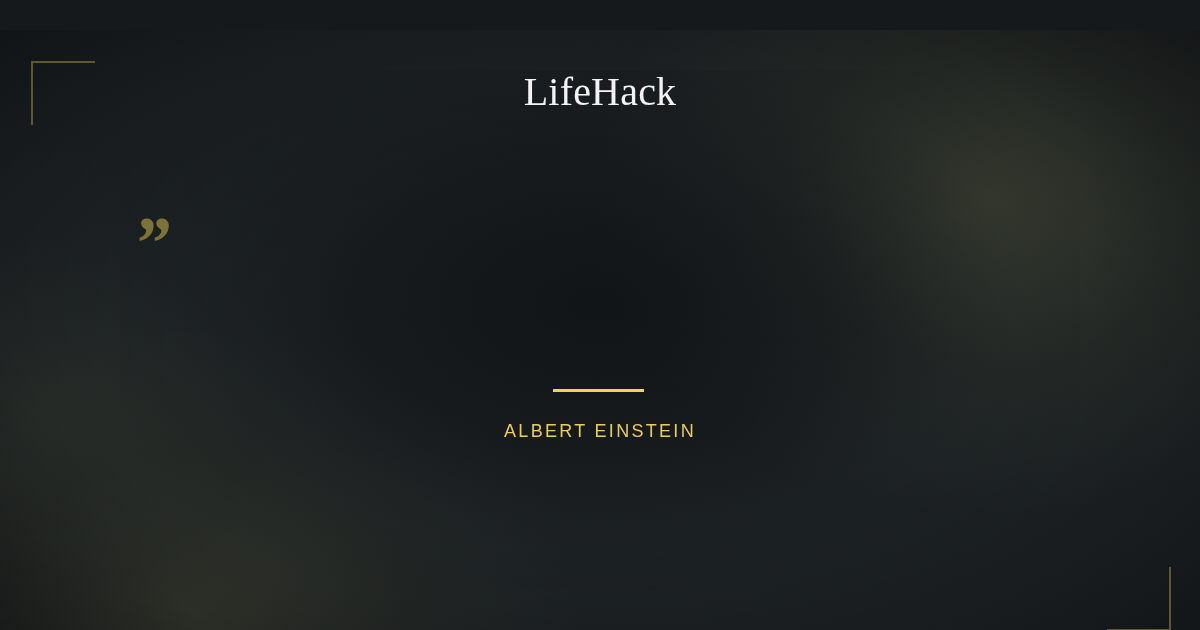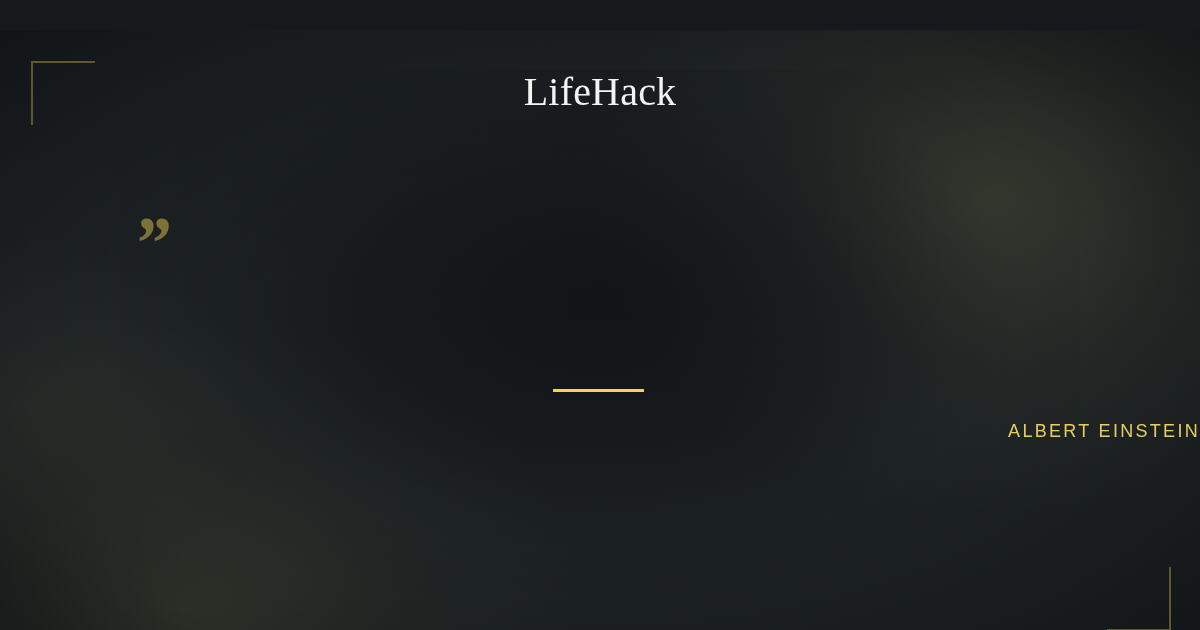--- a/index.html
+++ b/index.html
@@ -126,21 +126,21 @@
     width: 91px;
     height: 3px;
     background: #f1d35d;
   }
 
   #author {
     position: absolute;
     top: 389px;
     left: 0;
     width: 1200px;
-    text-align: right;
+    text-align: center;
     font-family: "Liberation Sans", sans-serif;
     font-size: 18px;
     line-height: 24px;
     font-weight: 400;
     letter-spacing: 2.3px;
     color: #e9ce5f;
   }
 </style>
 </head>
 <body>

